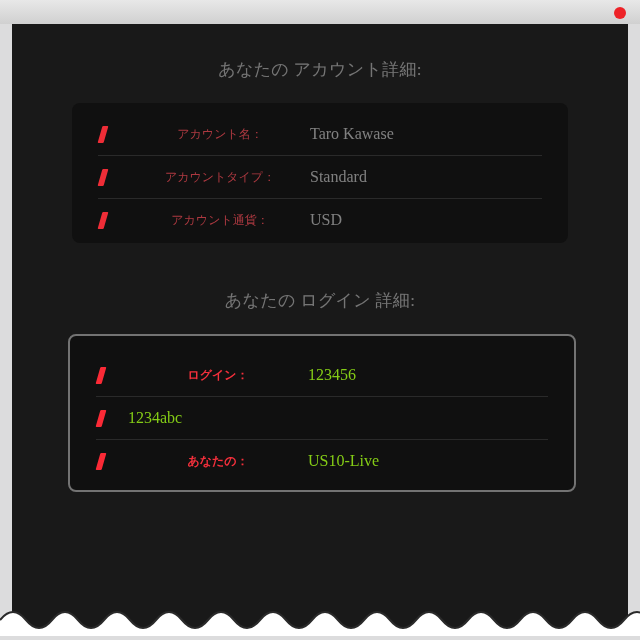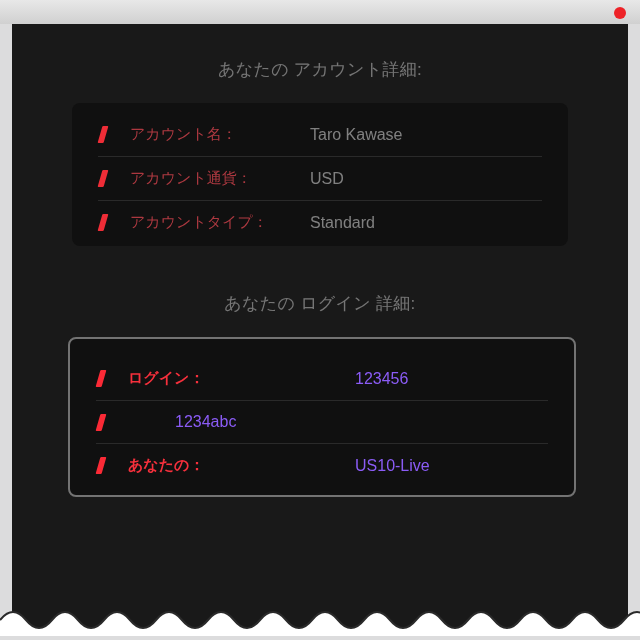--- a/index.html
+++ b/index.html
@@ -23,20 +23,21 @@
       width: 12px;
       height: 12px;
       border-radius: 50%;
       background: #ed2227;
     }
     .content-area {
       margin: 0 12px 12px 12px;
       background: #191919;
       height: 604px;
       position: relative;
+      font-family: Liberation Serif, serif;
     }
     .section-title {
       text-align: center;
       color: rgba(230,230,230,0.45);
       font-size: 17px;
       padding: 34px 0 22px 0;
       letter-spacing: 0.3px;
     }
     .panel {
       margin: 0 60px 12px 60px;
@@ -65,36 +66,36 @@
     .edit-icon {
       width: 6px;
       height: 17px;
       background: #ef2d37;
       transform: skewX(-16deg);
       border-radius: 1px;
     }
     .panel.highlighted .edit-icon { background: #fb2a36; }
     .row-label {
       color: #c94049;
-      font-size: 15px;
+      font-size: 12px;
       width: 180px;
       opacity: 0.85;
+      text-align: center;
     }
     .panel.highlighted .row-label {
       color: #f6303c;
       font-weight: bold;
       opacity: 1;
     }
     .row-value {
       color: rgba(220,220,220,0.55);
       font-size: 16px;
     }
     .panel.highlighted .row-value {
-      color: #8b5cf6;
-      margin-left: 47px;
+      color: #84cc16;
     }
     
     .torn-edge {
       position: absolute;
       left: -12px;
       right: -12px;
       bottom: -8px;
       height: 34px;
       pointer-events: none;
     }
@@ -116,29 +117,29 @@
       <div class="icon-slot">
           <div class="edit-icon"></div>
         </div>
       <div class="row-label">アカウント名：</div>
       <div class="row-value">Taro Kawase</div>
     </div>
     <div class="row">
       <div class="icon-slot">
           <div class="edit-icon"></div>
         </div>
-      <div class="row-label">アカウント通貨：</div>
-      <div class="row-value">USD</div>
+      <div class="row-label">アカウントタイプ：</div>
+      <div class="row-value">Standard</div>
     </div>
     <div class="row">
       <div class="icon-slot">
           <div class="edit-icon"></div>
         </div>
-      <div class="row-label">アカウントタイプ：</div>
-      <div class="row-value">Standard</div>
+      <div class="row-label">アカウント通貨：</div>
+      <div class="row-value">USD</div>
     </div>
   </div>
 
   <div class="section-title">あなたの ログイン 詳細:</div>
 
   <div class="panel highlighted">
     <div class="row">
       <div class="icon-slot">
           <div class="edit-icon"></div>
         </div>

